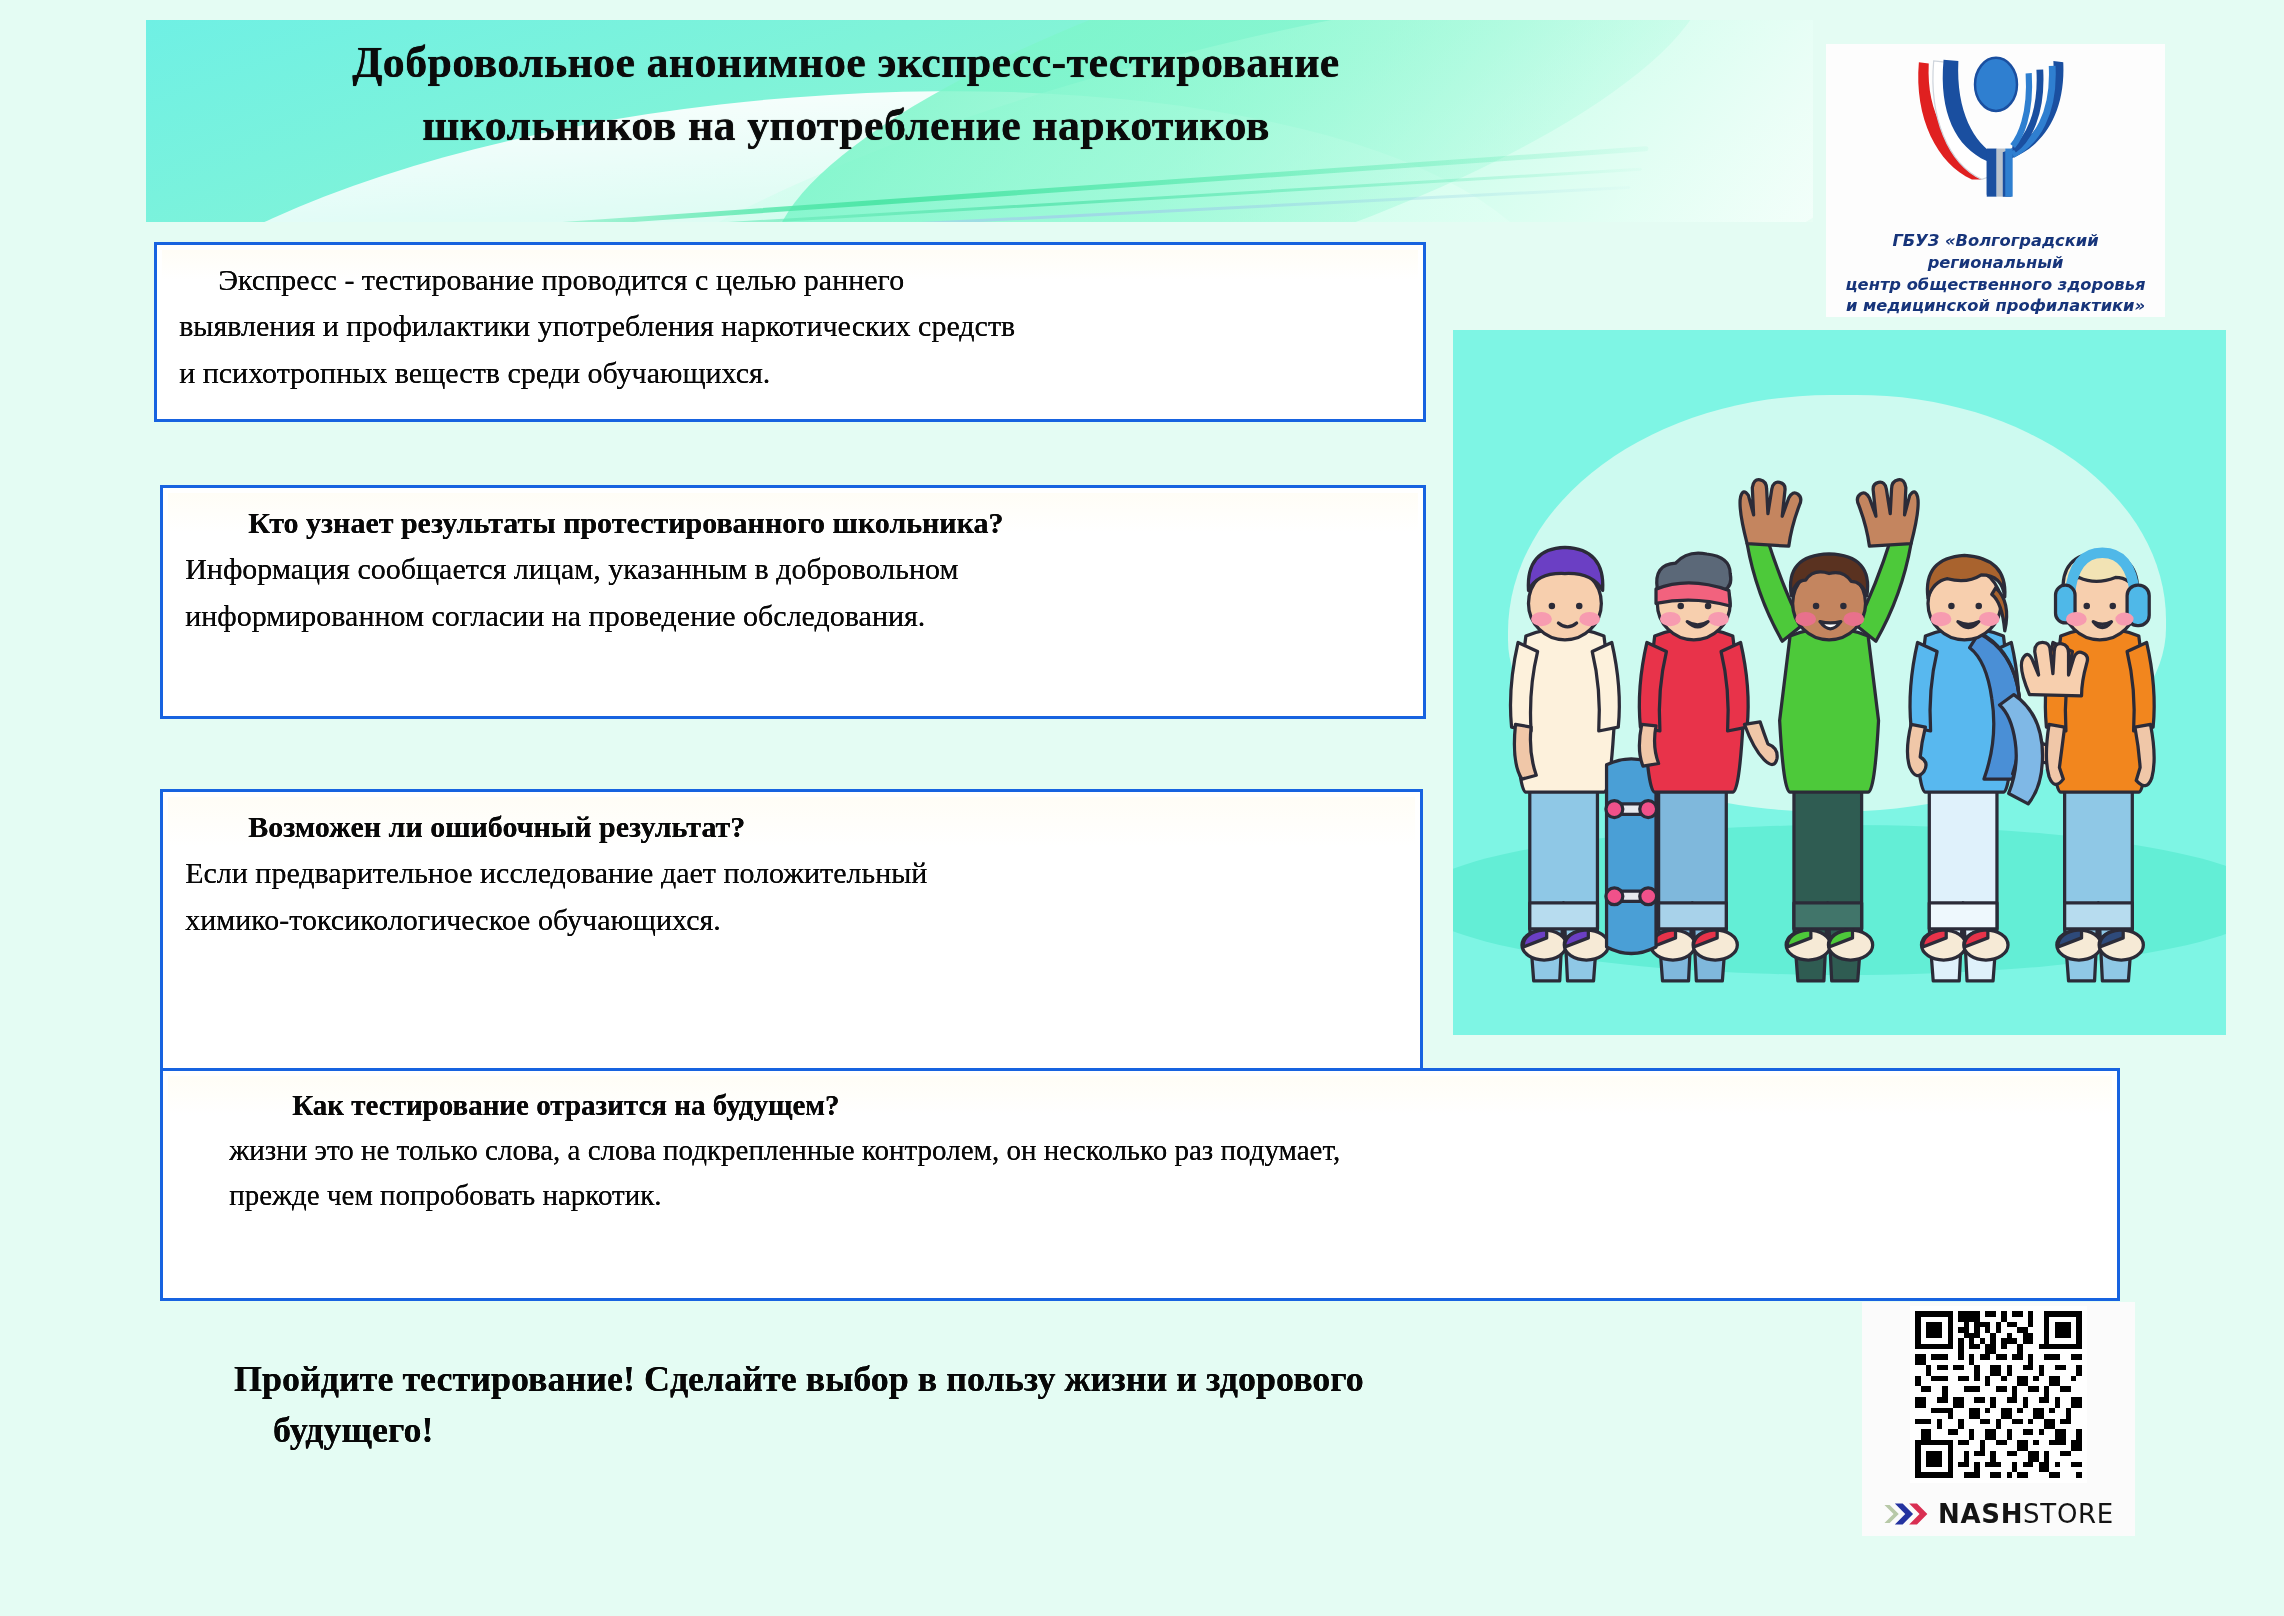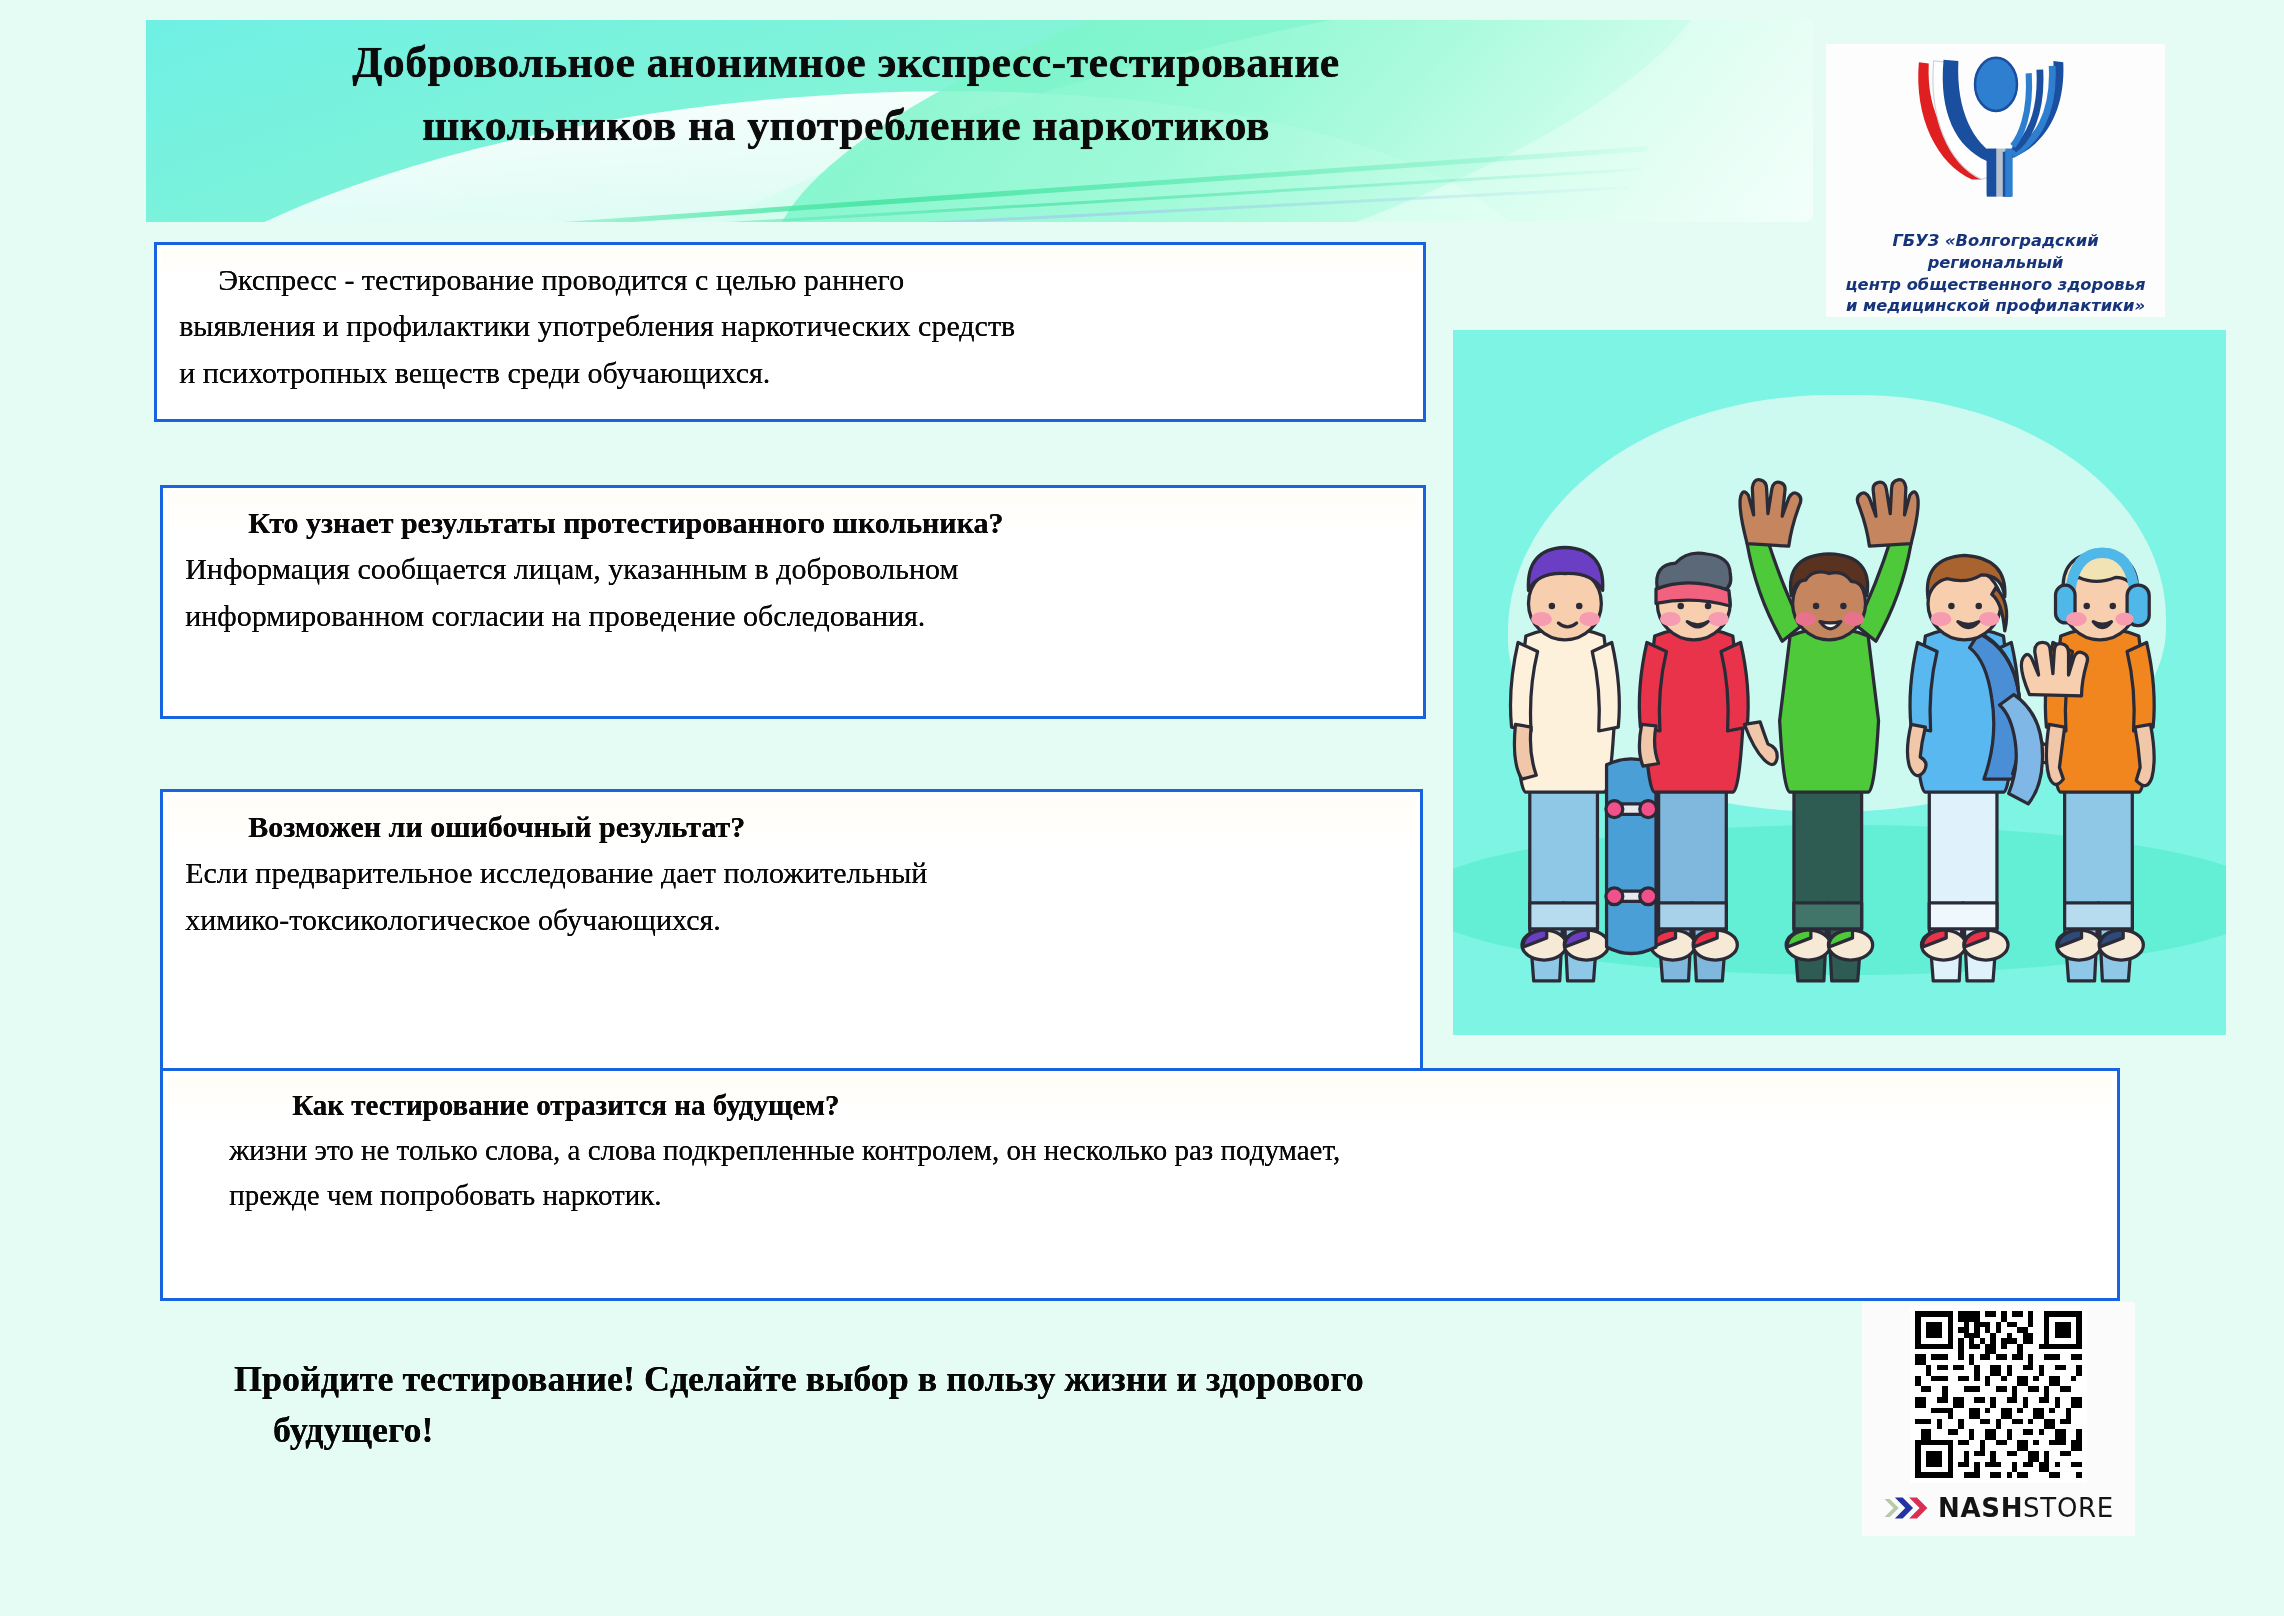--- a/index.html
+++ b/index.html
@@ -124,21 +124,21 @@
   }
   .cta div{white-space:nowrap;}
   .cta .l2{padding-left:39px;}
 
   
   .qr-wrap{
     position:absolute;left:1862px;top:1302px;width:273px;height:234px;
     background:#fbfbfb;display:flex;flex-direction:column;align-items:center;
   }
   .qr-code{width:215px;height:177px;margin-top:3.9px;}
-  .ns-row{display:flex;align-items:center;margin-top:12px;}
+  .ns-row{display:flex;align-items:center;margin-top:18px;}
   .ns-chev{width:51px;height:26px;}
   .ns-text{
     font-family:"DejaVu Sans", sans-serif;font-size:26px;letter-spacing:0.7px;color:#141414;
     margin-left:3.9px;line-height:1;
   }
   .ns-text b{font-weight:bold;}
   .ns-text span{font-weight:normal;}
 </style>
 </head>
 <body>

